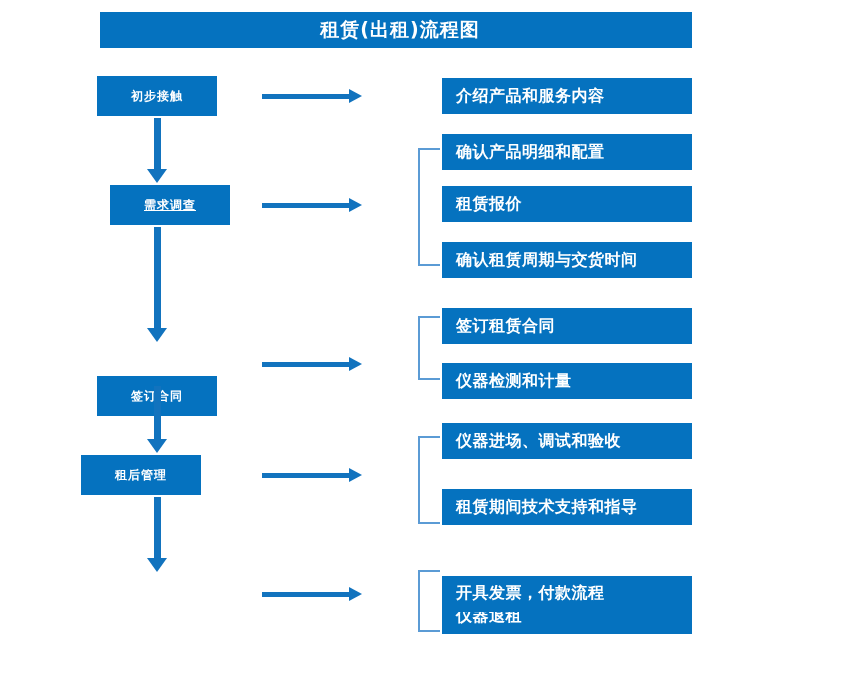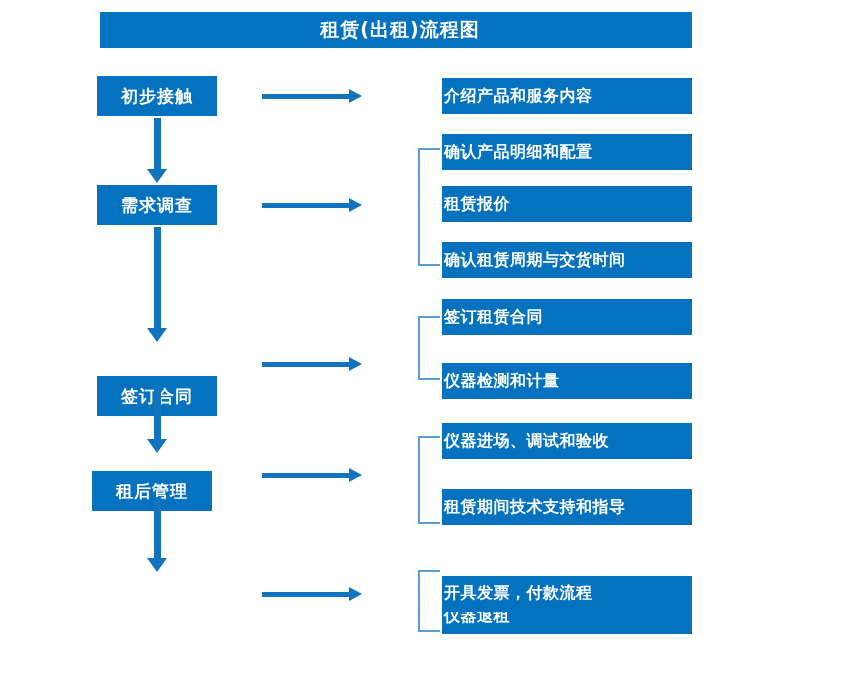--- a/index.html
+++ b/index.html
@@ -44,29 +44,29 @@
     display: flex;
     align-items: center;
     font-weight: bold;
     line-height: 1;
     white-space: nowrap;
   }
   .box.stage {
     width: 120px;
     height: 40px;
     justify-content: center;
-    font-size: 17px;
+    font-size: 12px;
     letter-spacing: 1px;
   }
   .box.detail {
     left: 442px;
     width: 260px;
     height: 36px;
     justify-content: flex-start;
-    padding-left: 2px;
+    padding-left: 14px;
     box-sizing: border-box;
     font-size: 16px;
     letter-spacing: 0.5px;
   }
 
   
   .h-arrow {
     position: absolute;
     height: 14px;
     width: 100px;
@@ -126,25 +126,25 @@
 </style>
 </head>
 <body>
 
 <div id="canvas">
 
   <div class="title-bar">租赁(出租)流程图</div>
 
   <div class="box stage" style="left:97px; top:76px;">初步接触</div>
 
-  <div class="box stage" style="left:97px; top:185px;">需求调查</div>
+  <div class="box stage" style="left:110px; top:185px;text-decoration:underline;">需求调查</div>
 
   <div class="box stage" style="left:97px; top:344px;margin-top:32px;">签订合同</div>
 
-  <div class="box stage" style="left:92px; top:455px;margin-top:16px;">租后管理</div>
+  <div class="box stage" style="left:81px; top:455px;">租后管理</div>
 
 
   <div class="v-arrow" style="left:147px; top:118px; height:65px;">
     <div class="shaft" style="height:51px;"></div>
     <div class="head"></div>
   </div>
 
   <div class="v-arrow" style="left:147px; top:227px; height:115px;">
     <div class="shaft" style="height:101px;"></div>
     <div class="head"></div>
@@ -194,21 +194,21 @@
   <div class="bracket" style="top:570px; height:62px;"></div>
 
   <div class="box detail" style="top:78px;">介绍产品和服务内容</div>
 
   <div class="box detail" style="top:134px;">确认产品明细和配置</div>
 
   <div class="box detail" style="top:186px;">租赁报价</div>
 
   <div class="box detail" style="top:242px;">确认租赁周期与交货时间</div>
 
-  <div class="box detail" style="top:299px;">签订租赁合同</div>
+  <div class="box detail" style="top:308px;">签订租赁合同</div>
 
   <div class="box detail" style="top:363px;">仪器检测和计量</div>
 
   <div class="box detail" style="top:423px;">仪器进场、调试和验收</div>
 
   <div class="box detail" style="top:489px;">租赁期间技术支持和指导</div>
 
   <div class="box detail" style="top:562px;margin-top:36px;">仪器退租</div>
 
   <div class="box detail" style="top:576px;font-family:Liberation Mono, monospace;">开具发票，付款流程</div>

